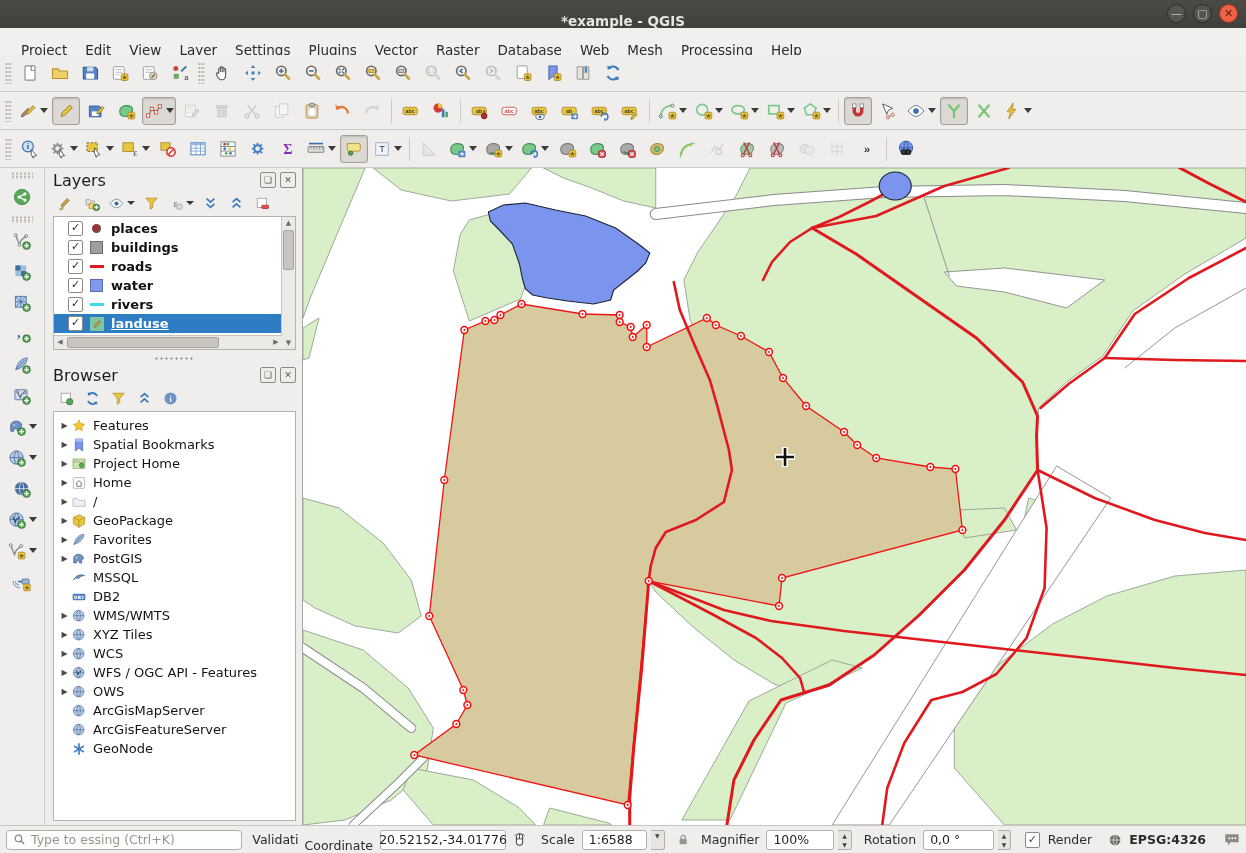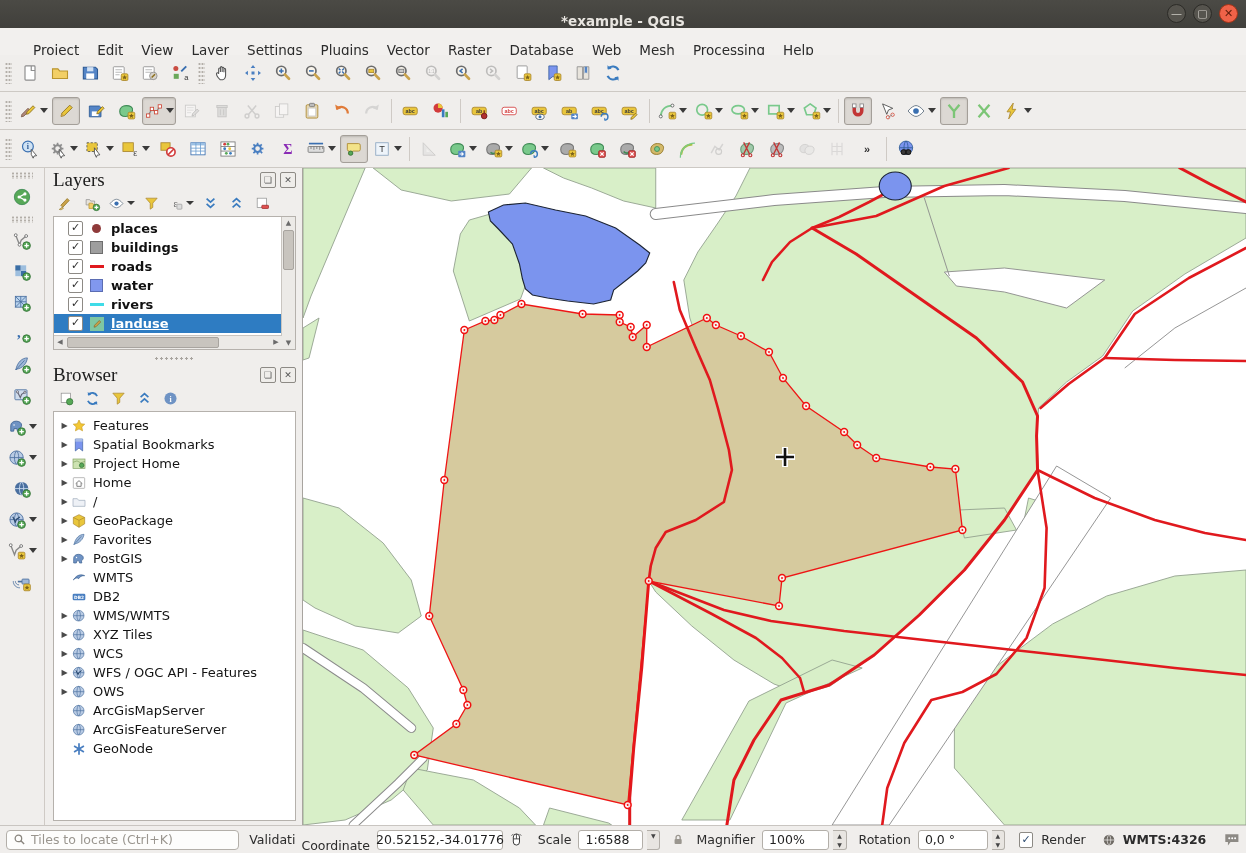--- a/index.html
+++ b/index.html
@@ -9,21 +9,21 @@
   #titlebar{position:absolute;left:0;top:0;right:0;height:43px;
     background:linear-gradient(#4b4a45,#3b3a36);display:flex;align-items:center;justify-content:center;
     border-bottom:1px solid #262522;box-sizing:border-box;}
   #titlebar .title{color:#e9e6e1;font-weight:bold;font-size:13.5px;}
   .winbtns{position:absolute;right:8px;top:4px;display:flex;gap:7px;}
   .winbtn{width:19px;height:19px;border-radius:50%;background:#56544e;border:1px solid #2c2b27;
     color:#cfccc6;font-size:11px;line-height:17px;text-align:center;box-sizing:border-box;}
   .winbtn.close{background:#ef6248;border-color:#a33418;color:#5e1c0a;}
   
   #menubar{position:absolute;left:0;top:28px;right:0;height:44px;background:#f2f0ee;border-bottom:1px solid #d5d1cc;
-    display:flex;align-items:center;padding-left:24px;box-sizing:border-box;}
+    display:flex;align-items:center;padding-left:12px;box-sizing:border-box;}
   #menubar .mitem{padding:3px 9px;color:#2b2b2b;font-size:13.5px;}
   #menubar .mitem u{text-decoration:underline;}
   
   .tbrow{position:absolute;left:0;right:0;background:#f0eeec;border-bottom:1px solid #cdc9c4;
     display:flex;align-items:center;padding:0 2px;box-sizing:border-box;}
   #tb1{top:55px;height:37px;} #tb2{top:92px;height:38px;} #tb3{top:130px;height:38px;}
   .tbtn{height:28px;min-width:28px;display:flex;align-items:center;justify-content:center;
     border:1px solid transparent;border-radius:3px;margin:0 1px;background:transparent;padding:0 1px;}
   .tbtn.pressed{background:#dcd8d3;border-color:#a49f99;box-shadow:inset 0 1px 2px rgba(0,0,0,.15);}
   .tbtn.disabled svg{filter:grayscale(1) opacity(.38);}
@@ -37,21 +37,21 @@
   #leftrail{position:absolute;left:0;top:168px;bottom:28px;width:45px;background:#f0eeec;
     border-right:1px solid #cfcac5;box-sizing:border-box;display:flex;flex-direction:column;align-items:center;}
   #leftrail .grip{width:22px;height:7px;margin:4px 0 2px;
     background-image:radial-gradient(circle,#b3aea8 1px,transparent 1.2px);background-size:4px 3px;}
   #leftrail .tbtn{margin:1px 0;height:29px;}
   
   #panels{position:absolute;left:45px;top:168px;bottom:28px;width:258px;background:#f0eeec;box-sizing:border-box;
     border-right:1px solid #a8a49f;display:flex;flex-direction:column;}
   .panel{display:flex;flex-direction:column;box-sizing:border-box;padding:2px 6px 4px 8px;}
   .phead{display:flex;align-items:center;height:20px;}
-  .phead .ptitle{flex:1;font-size:19px;color:#1d1d1d;font-family:Liberation Serif, serif;}
+  .phead .ptitle{flex:1;font-size:16px;color:#1d1d1d;}
   .pbtn{width:14px;height:14px;margin-left:4px;border:1px solid #8d8a85;border-radius:2px;background:#efedea;
     display:flex;align-items:center;justify-content:center;font-size:9px;color:#555;}
   .ptools{display:flex;align-items:center;height:26px;}
   .ptools .tbtn{height:24px;min-width:24px;}
   .plist{flex:1;background:#fff;border:1px solid #b5b1ac;position:relative;overflow:hidden;}
   
   .lrow{display:flex;align-items:center;height:19px;padding-left:14px;}
   .lrow .cb{width:13px;height:13px;background:#fff;border:1px solid #8d8a85;border-radius:2px;
     font-size:11px;line-height:12px;text-align:center;color:#2c2c2c;margin-right:6px;flex:none;}
   .lrow .sym{width:15px;height:15px;margin-right:7px;display:flex;align-items:center;justify-content:center;flex:none;}
@@ -1273,21 +1273,21 @@
             </span>
             <span class="tlabel">PostGIS</span>
           </div>
           <div class="trow">
             <span class="arr"></span>
             <span class="ticon">
               <svg width="16" height="16" viewBox="0 0 24 24">
                 <path d="M3.5 15C9 6 16 6.5 20.5 8.5c-4.5-.2-7 1.3-9 4.5-2.5-2.3-5.5-1-8 2z" fill="#6f93c4" stroke="#3a5f8f"></path>
               </svg>
             </span>
-            <span class="tlabel">WMTS</span>
+            <span class="tlabel">MSSQL</span>
           </div>
           <div class="trow">
             <span class="arr"></span>
             <span class="ticon">
               <svg width="16" height="16" viewBox="0 0 24 24">
                 <rect x="2.5" y="7" width="19" height="10" rx="2" fill="#4a7fc1"></rect>
                 <text x="12" y="14.5" font-size="6.5" text-anchor="middle" fill="#fff" font-weight="bold">DB2</text>
               </svg>
             </span>
             <span class="tlabel">DB2</span>
@@ -1497,21 +1497,21 @@
       </g>
     </svg>
   </div>
 
 <div id="statusbar">
   <div class="locate">
     <svg width="13" height="13" viewBox="0 0 24 24">
         <circle cx="10" cy="10" r="6" fill="none" stroke="#8a867f" stroke-width="2.4"></circle>
         <path d="M14.5 14.5l6 6" stroke="#8a867f" stroke-width="2.6"></path>
       </svg>
-    <span class="ph">Tiles to locate (Ctrl+K)</span>
+    <span class="ph">Type to essing (Ctrl+K)</span>
   </div>
   <span style="margin-left:6px;">Validati</span>
   <span class="slabel" style="margin-left:2px;margin-top:12px;">Coordinate</span>
   <span class="sfield" style="width:126px;">20.52152,-34.01776</span>
   <svg width="17" height="17" viewBox="0 0 24 24" style="margin:0 2px;">
       <rect x="7" y="3" width="10" height="18" rx="5" fill="#fff" stroke="#3a3a3a" stroke-width="1.6"></rect>
       <path d="M12 3v8M7 11h10" stroke="#3a3a3a" stroke-width="1.4"></path>
       <path d="M4 6l3-3M20 6l-3-3" stroke="#3a3a3a" stroke-width="1.2"></path>
     </svg>
   <span class="slabel">Scale</span>
@@ -1534,20 +1534,20 @@
   <span class="spin">
       <div>▲</div>
       <div>▼</div>
     </span>
   <span class="cbx" style="margin-left:10px;">✓</span>
   <span>Render</span>
   <svg width="16" height="16" viewBox="0 0 24 24" style="margin-left:12px;">
       <circle cx="12" cy="12" r="9" fill="#6e6a64"></circle>
       <path d="M3 12h18M12 3c4 3 4 15 0 18M12 3c-4 3-4 15 0 18" stroke="#f0eeec" fill="none" stroke-width="1.2"></path>
     </svg>
-  <span style="font-weight:bold;margin-left:3px;">WMTS:4326</span>
+  <span style="font-weight:bold;margin-left:3px;">EPSG:4326</span>
   <svg width="18" height="15" viewBox="0 0 24 20" style="margin-left:14px;">
       <path d="M2 2h20v12H10l-4 5v-5H2z" fill="#8d8a85"></path>
       <circle cx="8" cy="8" r="1.5" fill="#fff"></circle>
       <circle cx="12.5" cy="8" r="1.5" fill="#fff"></circle>
       <circle cx="17" cy="8" r="1.5" fill="#fff"></circle>
     </svg>
 </div>
 
 </body></html>

